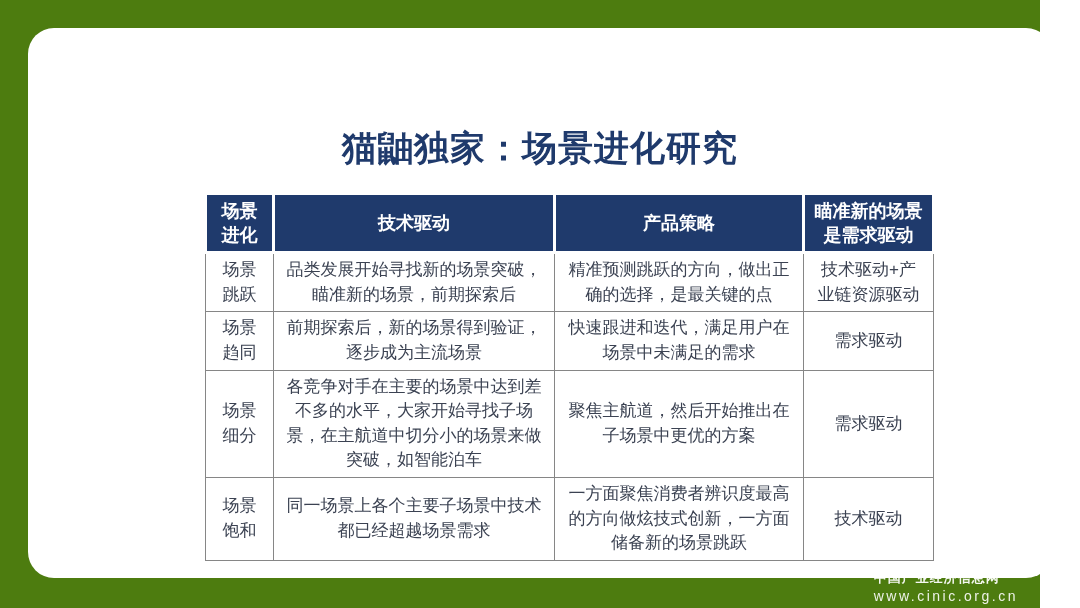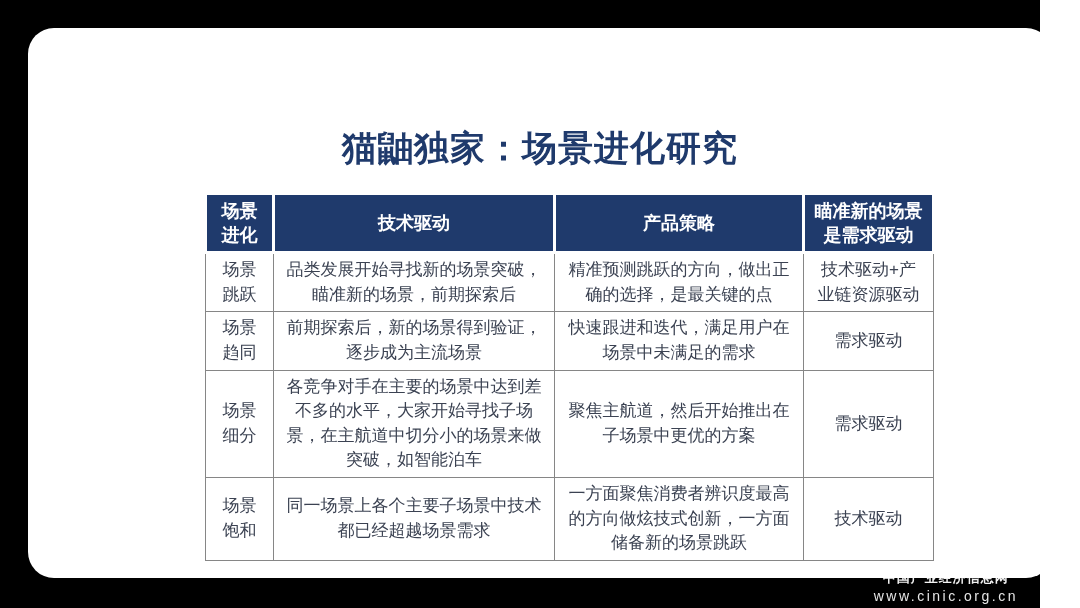--- a/index.html
+++ b/index.html
@@ -3,21 +3,21 @@
 <meta charset="utf-8">
 <style>
   html, body {
     margin: 0;
     padding: 0;
   }
   .slide {
     position: relative;
     width: 1040px;
     height: 608px;
-    background: #000000;
+    background: #4d7c0f;
     overflow: hidden;
     font-family: "Liberation Sans", "DejaVu Sans", sans-serif;
   }
   .card {
     position: absolute;
     left: 28px;
     top: 28px;
     width: 1024px;
     height: 550px;
     background: #ffffff;
@@ -71,21 +71,21 @@
   }
   .scene-table td.stage { white-space: pre-line; padding: 4px 4px; }
   .scene-table tbody tr:nth-child(1) { height: 58px; }
   .scene-table tbody tr:nth-child(2) { height: 52px; }
   .scene-table tbody tr:nth-child(3) { height: 97px; }
   .scene-table tbody tr:nth-child(4) { height: 75px; }
   .watermark {
     position: absolute;
     right: 22px;
     bottom: 4px;
-    text-align: center;
+    text-align: left;
     color: #ffffff;
   }
   .wm-name {
     font-size: 13px;
     font-weight: bold;
     letter-spacing: 1px;
     opacity: 0.95;
   }
   .wm-url {
     font-size: 14px;

